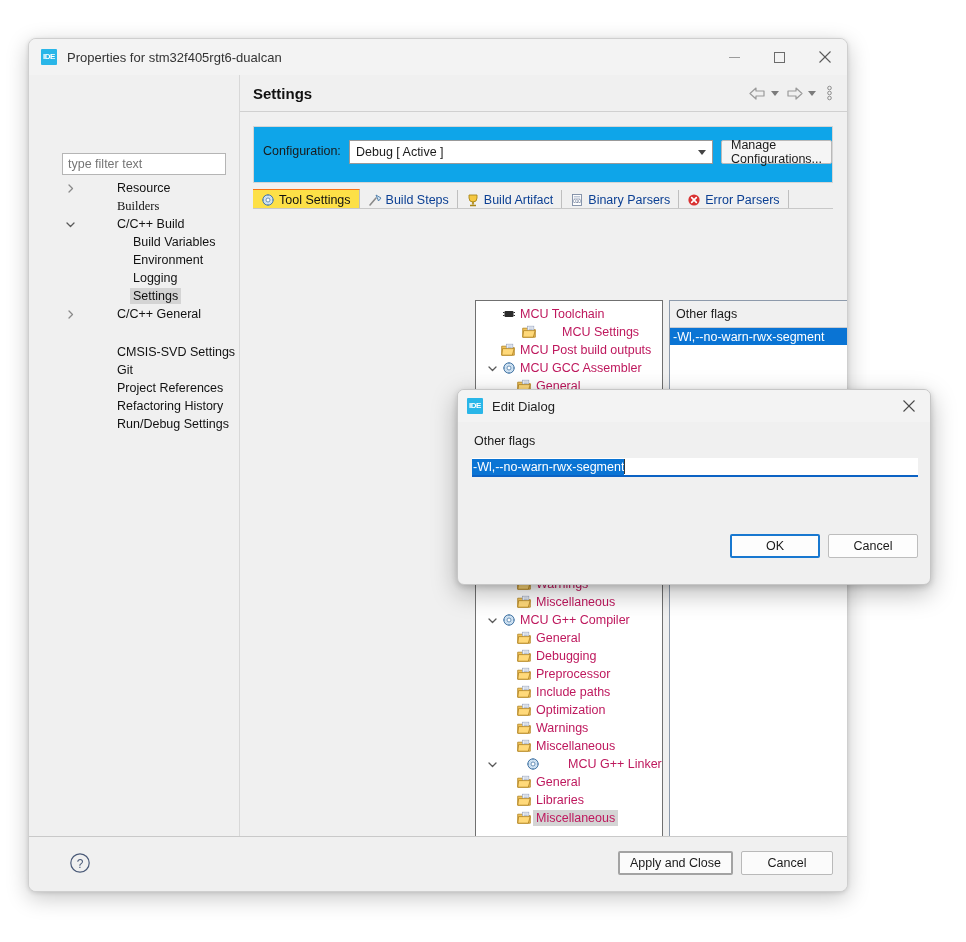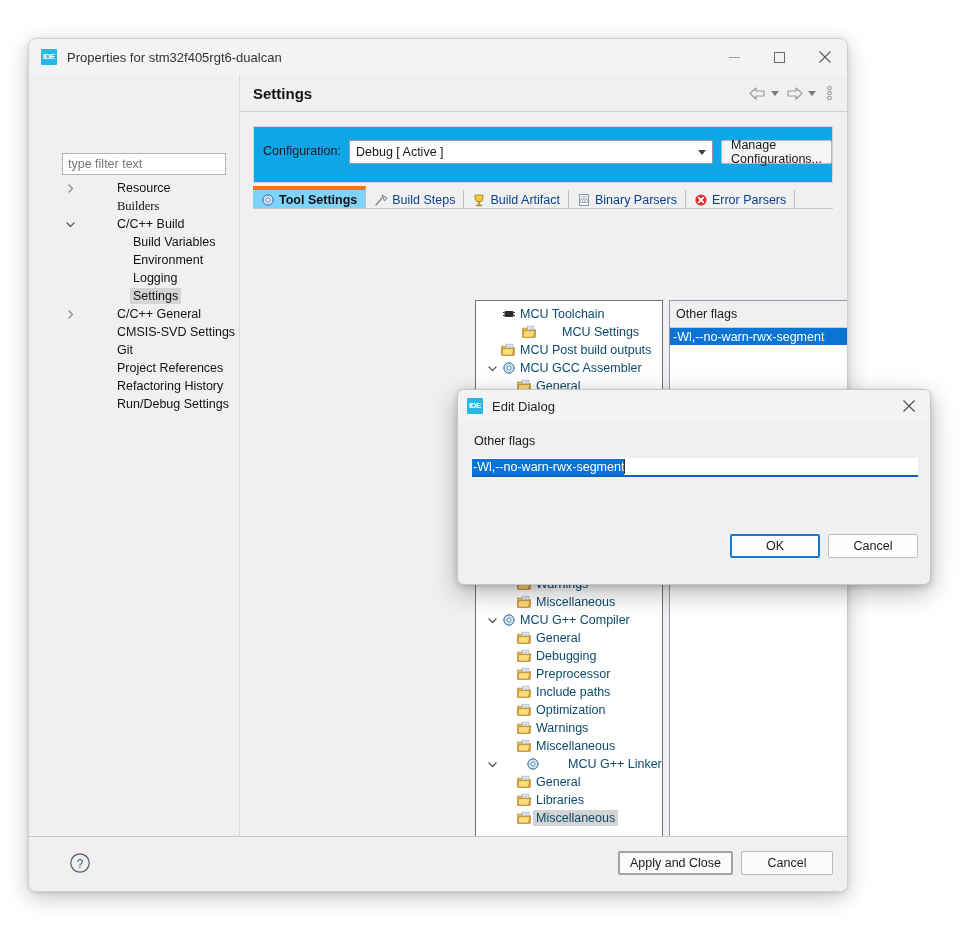--- a/index.html
+++ b/index.html
@@ -90,30 +90,30 @@
     border:1px solid #b9b9b9;background:#f5f5f5;
     display:flex;align-items:center;padding:0 9px;font-size:12.5px;border-radius:2px;
   }
 
   
   #tabs{position:absolute;left:13px;top:114px;right:14px;height:20px;display:flex;align-items:flex-end;}
   .tab{
     height:19px;display:flex;align-items:center;gap:4px;padding:0 8px;
     font-size:12.5px;color:#0b3f93;border-right:1px solid #bfbfbf;white-space:nowrap;
   }
-  .tab.active{color:#111;border-top:4px solid #f97316;background:#7dd3fc;font-weight:bold;}
+  .tab.active{color:#111;border-top:1px solid #f97316;background:#fde047;}
   #tabs-rule{position:absolute;left:13px;top:133px;right:14px;height:1px;background:#c8c8c8;}
 
   
   #tool-tree-box{
     position:absolute;left:235px;top:225px;width:188px;height:566px;
     box-sizing:border-box;border:1px solid #707070;background:#fff;overflow:hidden;
   }
   #tool-tree{position:absolute;left:9px;top:4px;width:250px;}
-  .tt-row{height:18px;display:flex;align-items:center;font-size:12.5px;white-space:nowrap;color:#0c4a6e;}
+  .tt-row{height:18px;display:flex;align-items:center;font-size:12.5px;white-space:nowrap;color:#be185d;}
   .tt-arrow{width:15px;flex:none;display:flex;align-items:center;justify-content:center;}
   .tt-icon{width:17px;flex:none;display:flex;align-items:center;justify-content:center;}
   .tt-label{padding:1px 3px;}
   .tt-label.sel{background:#d4d4d4;}
 
   
   #flags-box{
     position:absolute;left:429px;top:225px;width:394px;height:566px;
     box-sizing:border-box;border:1px solid #8d9aab;background:#fff;overflow:hidden;
   }
@@ -243,21 +243,21 @@
           <span class="lt-label sel">Settings</span>
         </div>
         <div class="lt-row" style="padding-left: 0px;">
           <span class="lt-arrow">
             <svg width="9" height="9" viewBox="0 0 9 9">
               <path d="M3 1 L6.5 4.5 L3 8" fill="none" stroke="#8a8a8a" stroke-width="1.3" stroke-linecap="round" stroke-linejoin="round"></path>
             </svg>
           </span>
           <span class="lt-label">C/C++ General</span>
         </div>
-        <div class="lt-row" style="padding-left: 0px;">
+        <div class="lt-row" style="padding-left: 0px; margin-top: 20px;">
           <span class="lt-arrow"></span>
           <span class="lt-label">CMSIS-SVD Settings</span>
         </div>
         <div class="lt-row" style="padding-left: 0px;">
           <span class="lt-arrow"></span>
           <span class="lt-label">Git</span>
         </div>
         <div class="lt-row" style="padding-left: 0px;">
           <span class="lt-arrow"></span>
           <span class="lt-label">Project References</span>

